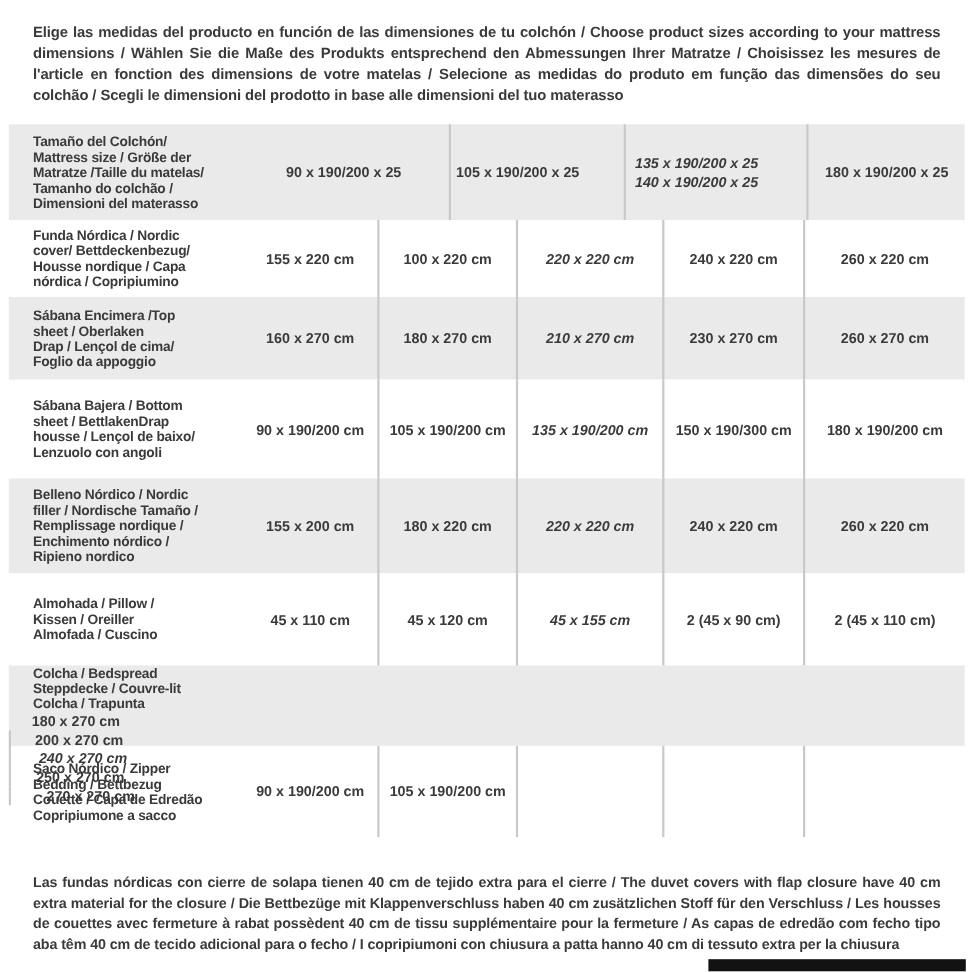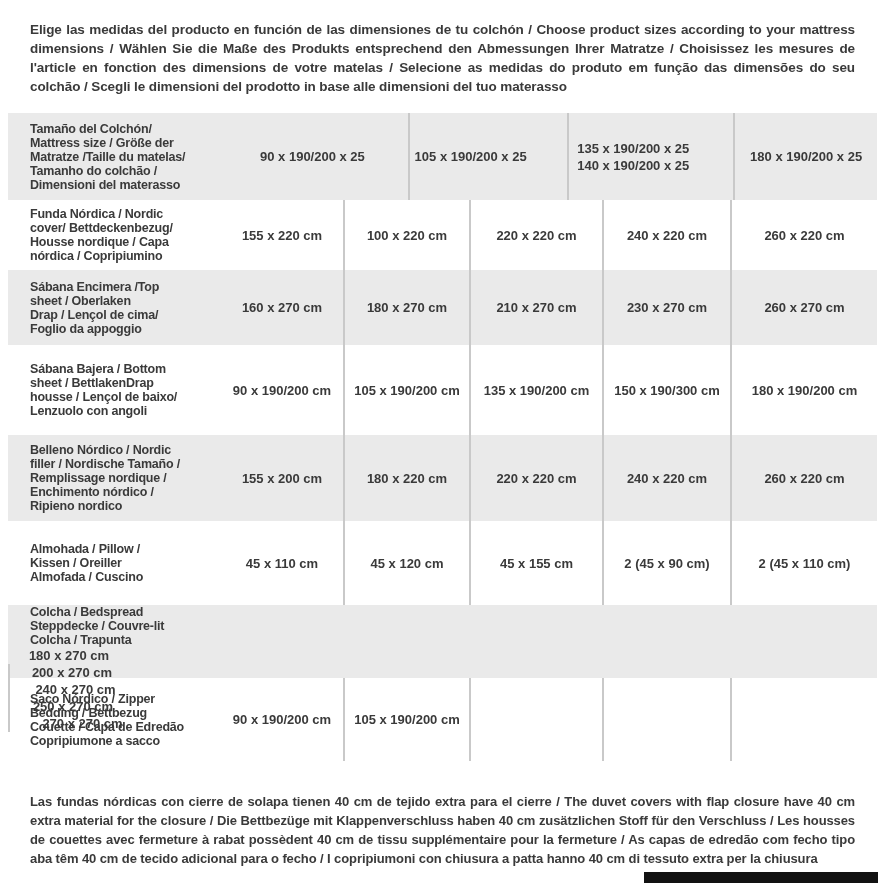--- a/index.html
+++ b/index.html
@@ -25,21 +25,21 @@
     width:213px;padding-left:22px;padding-right:6px;
     font-size:12.5px;line-height:14px;letter-spacing:-0.2px;
     white-space:pre-line;
   }
   .val{
     justify-content:center;text-align:center;
     font-size:13px;line-height:17px;white-space:pre-line;
   }
   .c2{width:122px;}
   .c3{width:126px;border-left:2px solid var(--divider,#c9c9c9);}
-  .c4{width:133px;border-left:2px solid var(--divider,#c9c9c9);}
+  .c4{width:133px;border-left:2px solid var(--divider,#c9c9c9);font-style:italic;}
   .c5{width:128px;border-left:2px solid var(--divider,#c9c9c9);}
   .c6{width:147px;border-left:2px solid var(--divider,#c9c9c9);}
   .r1{height:87px;gap:36px;}
   .r2{height:70px;}
   .r3{height:75px;}
   .r4{height:90px;}
   .r5{height:86px;}
   .r6{height:84px;}
   .r7{height:73px;flex-direction:column;}
   .r8{height:83px;}

